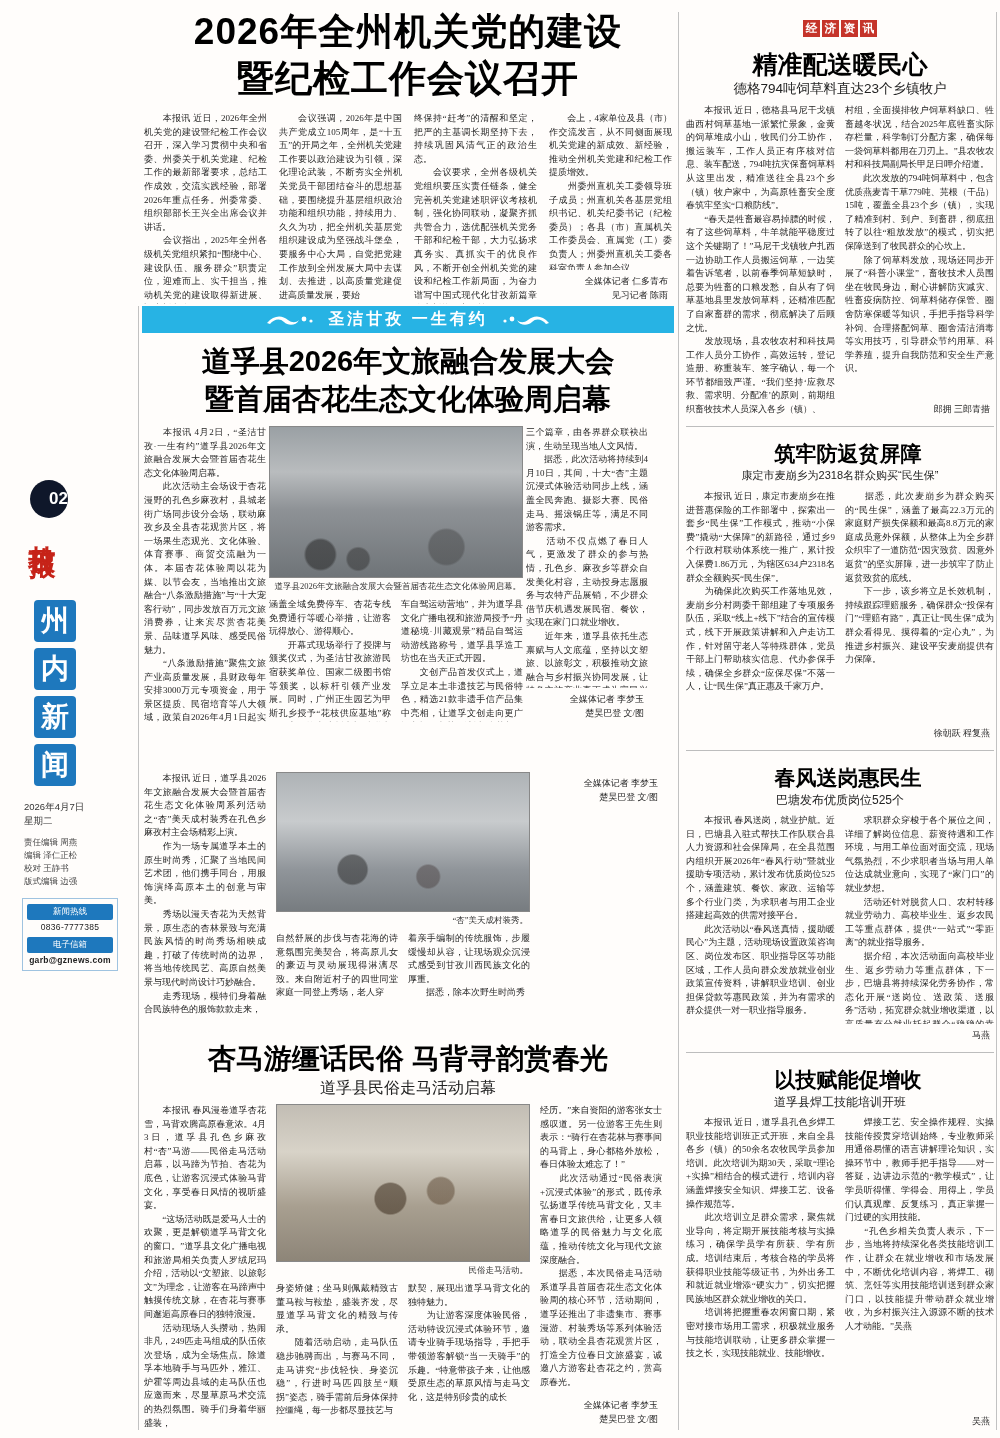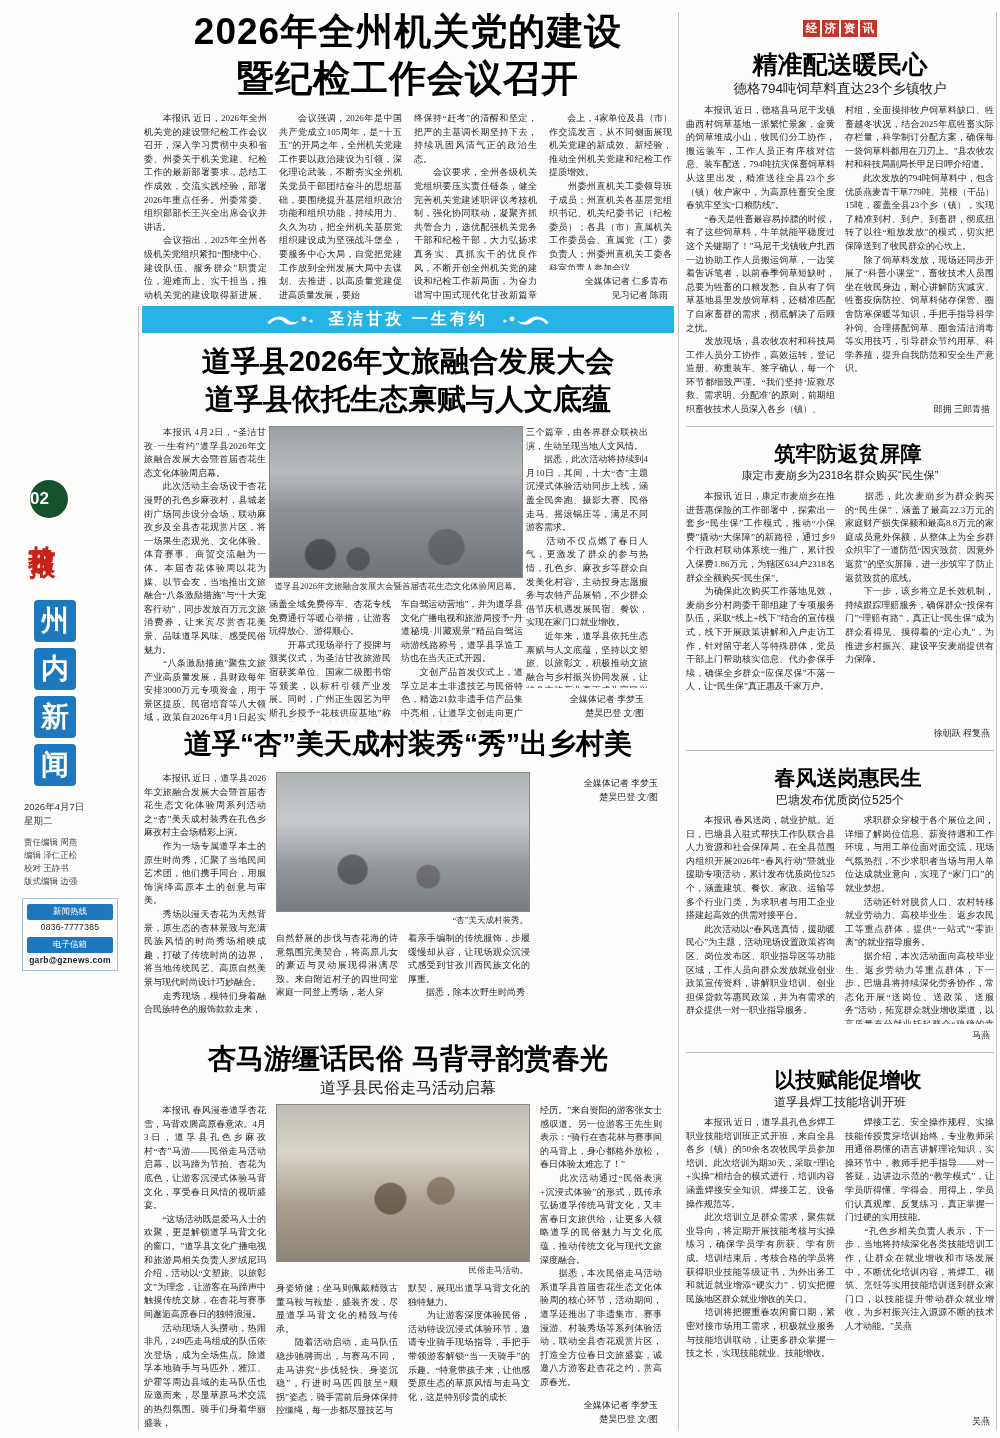--- a/index.html
+++ b/index.html
@@ -4,21 +4,21 @@
 <style>
   * { box-sizing: border-box; }
   body { margin:0; background:#e8e8e8; font-family:"Liberation Sans",sans-serif; }
   .page { position:relative; width:1000px; height:1438px; background:#fffdfb; margin:0 auto; overflow:hidden; color:#1a1a1a; }
   .vrule { position:absolute; width:1px; background:#c2c2c2; }
   .hrule { position:absolute; height:1px; background:#bdbdbd; }
 
   
   .sidebar { position:absolute; left:12px; top:0; width:124px; height:1438px; }
   .page-circle { position:absolute; left:18px; top:480px; width:38px; height:38px; border-radius:50%;
-    background:#14532d; color:#fff; font-weight:bold; font-size:17px; display:flex; align-items:center; justify-content:flex-start; }
+    background:#0f172a; color:#fff; font-weight:bold; font-size:17px; display:flex; align-items:center; justify-content:flex-end; }
   .masthead { position:absolute; left:14px; top:524px; height:64px; writing-mode:vertical-rl;
     color:#c62318; font-weight:bold; font-size:27px; line-height:31px; letter-spacing:2px; font-family:"Liberation Serif",serif; }
   .section-col { position:absolute; left:22px; top:600px; display:flex; flex-direction:column; gap:6px; }
   .section-box { width:42px; height:42px; background:#1e78bd; border-radius:4px; color:#fff;
     font-size:28px; font-weight:bold; display:flex; align-items:center; justify-content:center; font-family:"Liberation Serif",serif; }
   .side-date { position:absolute; left:0; top:800px; width:100px; text-align:left; font-size:9.5px; line-height:14px; color:#333; padding-left:12px; }
   .side-staff { position:absolute; left:0; top:836px; width:110px; font-size:8.5px; line-height:13px; color:#444; padding-left:12px; white-space:pre-line; }
   .side-contact { position:absolute; left:10px; top:898px; width:96px; border:1px solid #9fc3e0; padding:5px 4px; }
   .pill { background:#1e78bd; color:#fff; font-size:8.5px; text-align:center; border-radius:2px; padding:2px 0; margin-bottom:2px; }
   .pill-val { font-size:8.5px; text-align:center; color:#222; margin-bottom:5px; letter-spacing:0.3px; }
@@ -146,21 +146,21 @@
       <span>圣洁甘孜 一生有约</span>
       <svg width="52" height="16" viewBox="0 0 52 16">
           <circle cx="7" cy="9" r="1.6" fill="#fff"></circle>
           <circle cx="14" cy="7" r="2.4" fill="#fff"></circle>
           <path d="M51 11 C44 3, 36 3, 30 8 C26 11, 22 11, 19 8 C22 14, 30 14, 34 10 C38 6, 44 7, 48 12 Z" fill="#fff"></path>
         </svg>
     </div>
 
     <div class="fest-title">
       <div>道孚县2026年文旅融合发展大会</div>
-      <div>道孚县依托生态禀赋与人文底蕴</div>
+      <div>暨首届杏花生态文化体验周启幕</div>
     </div>
     <div class="fest-body">
       <div class="col-text narrow">　　本报讯 4月2日，“圣洁甘孜·一生有约”道孚县2026年文旅融合发展大会暨首届杏花生态文化体验周启幕。
 　　此次活动主会场设于杏花漫野的孔色乡麻孜村，县城老街广场同步设分会场，联动麻孜乡及全县杏花观赏片区，将一场果生态观光、文化体验、体育赛事、商贸交流融为一体。本届杏花体验周以花为媒、以节会友，当地推出文旅融合“八条激励措施”与“十大宠客行动”，同步发放百万元文旅消费券，让来宾尽赏杏花美景、品味道孚风味、感受民俗魅力。
 　　“八条激励措施”聚焦文旅产业高质量发展，县财政每年安排3000万元专项资金，用于景区提质、民宿培育等八大领域，政策自2026年4月1日起实施，一年一总结。“十大宠客行动”围绕游客需求，</div>
       <div class="mid-wrap">
         <div class="photo ph1"></div>
         <div class="caption">道孚县2026年文旅融合发展大会暨首届杏花生态文化体验周启幕。</div>
         <div class="subcols">
           <div class="col-text">涵盖全域免费停车、杏花专线免费通行等暖心举措，让游客玩得放心、游得顺心。
@@ -172,21 +172,20 @@
       <div style="width:122px;">
         <div class="col-text" style="width:122px; height:262px;">三个篇章，由各界群众联袂出演，生动呈现当地人文风情。
 　　据悉，此次活动将持续到4月10日，其间，十大“杏”主题沉浸式体验活动同步上线，涵盖全民奔跑、摄影大赛、民俗走马、摇滚锅庄等，满足不同游客需求。
 　　活动不仅点燃了春日人气，更激发了群众的参与热情，孔色乡、麻孜乡等群众自发美化村容，主动投身志愿服务与农特产品展销，不少群众借节庆机遇发展民宿、餐饮，实现在家门口就业增收。
 　　近年来，道孚县依托生态禀赋与人文底蕴，坚持以文塑旅、以旅彰文，积极推动文旅融合与乡村振兴协同发展，让特色文旅产业真正成为富民兴乡的强劲引擎。</div>
         <div class="byline">全媒体记者 李梦玉
 楚昊巴登 文/图</div>
       </div>
     </div>
 
-    <div class="fash-title">道孚“杏”美天成村装秀“秀”出乡村美</div>
     <div class="fash-body">
       <div class="col-text narrow">　　本报讯 近日，道孚县2026年文旅融合发展大会暨首届杏花生态文化体验周系列活动之“杏”美天成村装秀在孔色乡麻孜村主会场精彩上演。
 　　作为一场专属道孚本土的原生时尚秀，汇聚了当地民间艺术团，他们携手同台，用服饰演绎高原本土的创意与审美。
 　　秀场以漫天杏花为天然背景，原生态的杏林景致与充满民族风情的时尚秀场相映成趣，打破了传统时尚的边界，将当地传统民艺、高原自然美景与现代时尚设计巧妙融合。
 　　走秀现场，模特们身着融合民族特色的服饰款款走来，</div>
       <div class="mid-wrap">
         <div class="photo ph2"></div>
         <div class="caption">“杏”美天成村装秀。</div>
         <div class="subcols">
           <div class="col-text">自然舒展的步伐与杏花海的诗意氛围完美契合，将高原儿女的豪迈与灵动展现得淋漓尽致。来自附近村子的四世同堂家庭一同登上秀场，老人穿</div>

